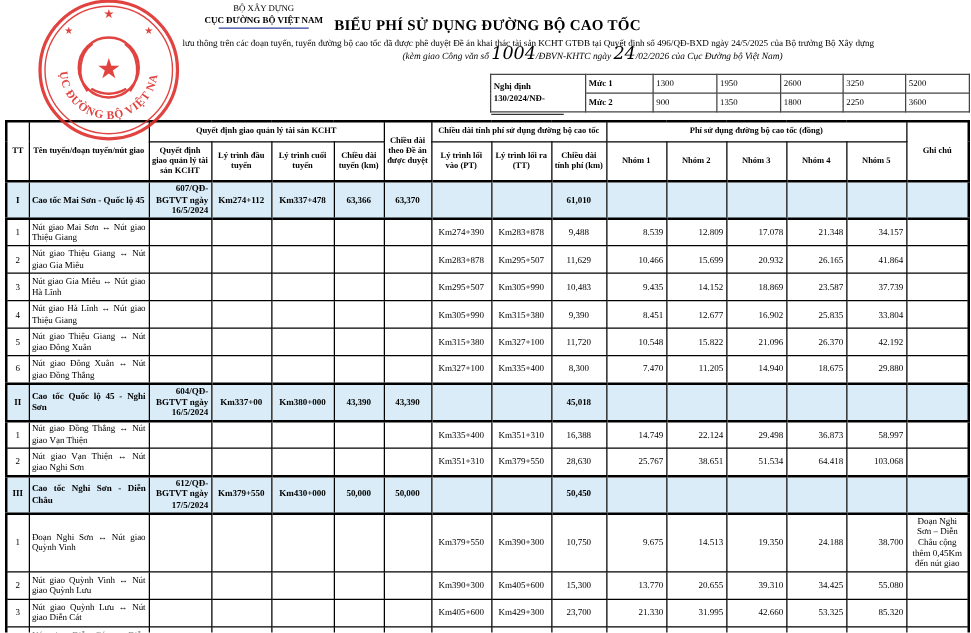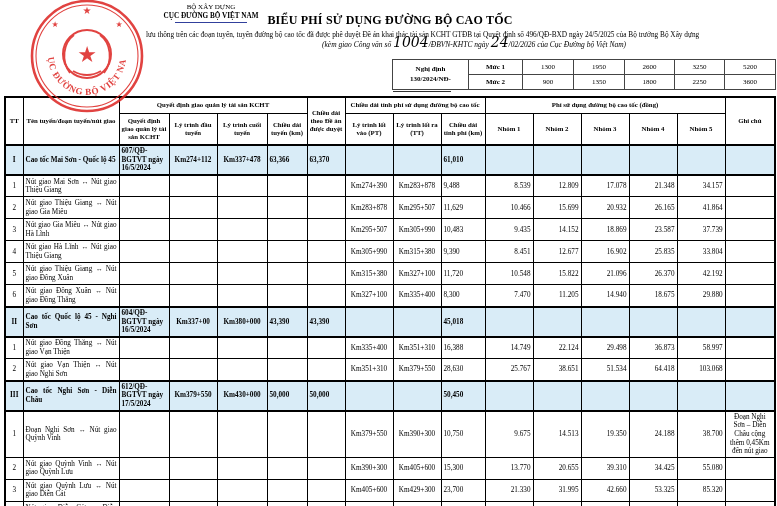--- a/index.html
+++ b/index.html
@@ -16,42 +16,42 @@
     font-weight:bold;font-size:12px;letter-spacing:.2px;}
   .doc-subtitle{position:absolute;left:146px;top:30px;width:628px;font-weight:normal;
     font-size:7.3px;white-space:nowrap;}
   .doc-note{position:absolute;left:322px;top:40px;width:360px;font-style:italic;
     font-size:7.5px;white-space:nowrap;}
   .doc-note .hand{font-size:14px;font-family:"DejaVu Serif",serif;line-height:0;}
   
   .seal{position:absolute;left:28px;top:-2px;z-index:5;opacity:.88;pointer-events:none;}
   
   .decree{position:absolute;left:392px;top:59px;border-collapse:collapse;table-layout:fixed;}
-  .decree td{border:1px solid #444;font-size:7px;text-align:center;height:14px;padding:0 2px;overflow:hidden;}
+  .decree td{border:1px solid #444;font-size:7px;height:14px;padding:0 2px;overflow:hidden;}
   .decree td.lbl{font-weight:bold;line-height:1.3;}
   .decree td.lvl{font-weight:bold;margin-left:12px;}
   .footrule{position:absolute;left:393px;top:91px;width:58px;height:0;border-top:1px solid #333;}
   
   .main-wrap{position:absolute;left:4px;top:96px;}
   table.main{border-collapse:collapse;table-layout:fixed;width:770px;border:2px solid #000;}
   .main th,.main td{border:1px solid #000;padding:1px 2px;vertical-align:middle;overflow:hidden;}
   .main thead th{font-weight:bold;font-size:6.8px;text-align:center;line-height:1.15;}
   .main thead tr.h1{height:16px;}
   .main thead tr.h2{height:32px;}
   .main thead{border-bottom:2px solid #000;}
   .main tbody td{font-size:7.2px;line-height:1.2;}
   .main tr.item{height:22px;}
   .main tr.section{height:24px;}
   .main tr.section td{background:var(--sec-bg,#d9ecf7);font-weight:bold;
     border-top:2px solid #000;border-bottom:2px solid #000;}
   .c-tt{text-align:center;}
   .c-name{text-align:justify;padding-left:2px;padding-right:2px;}
-  .c-qd{text-align:left;}
+  .c-qd{text-align:right;}
   .c-km{text-align:center;margin-left:36px;}
-  .c-num{text-align:left;padding-right:3px;}
+  .c-num{text-align:center;padding-right:3px;}
   .c-fee{text-align:right;padding-right:3px;}
   .c-note{font-size:5.2px;text-align:center;line-height:1.25;}
 </style>
 </head>
 <body>
 
 <div class="agency">
   <div class="l1">BỘ XÂY DỰNG</div>
   <div class="l2">CỤC ĐƯỜNG BỘ VIỆT NAM</div>
   <div class="rule"></div>

